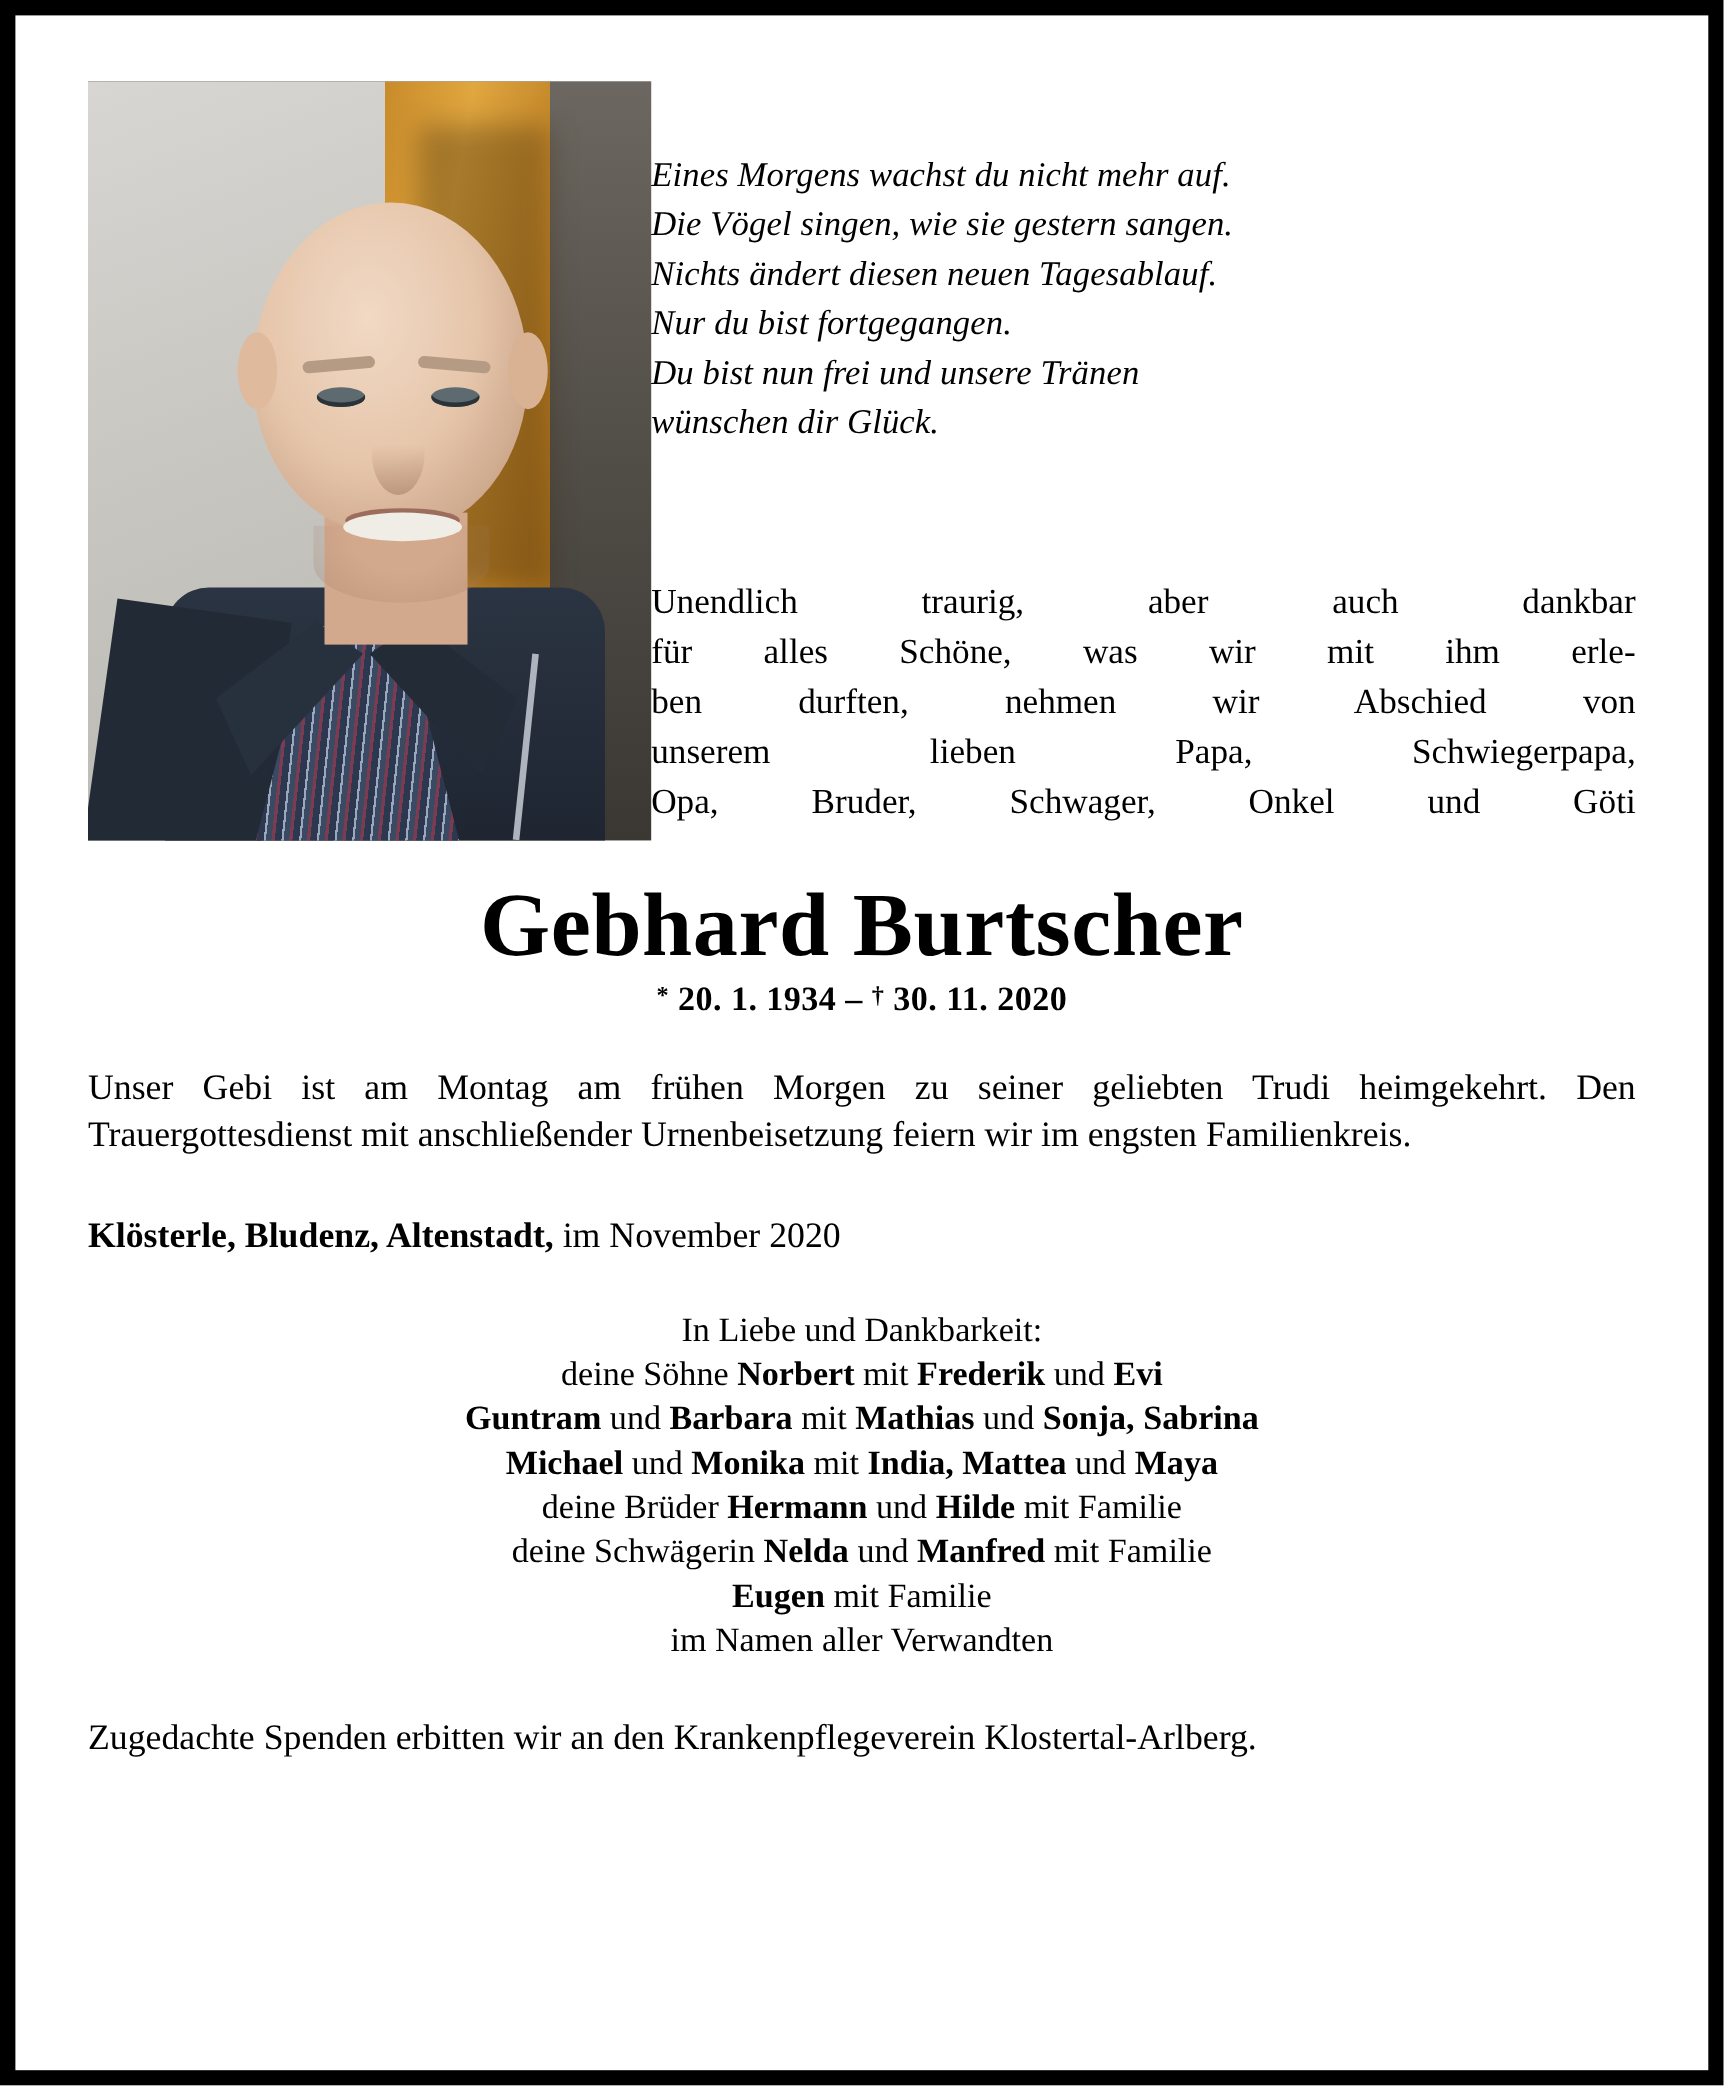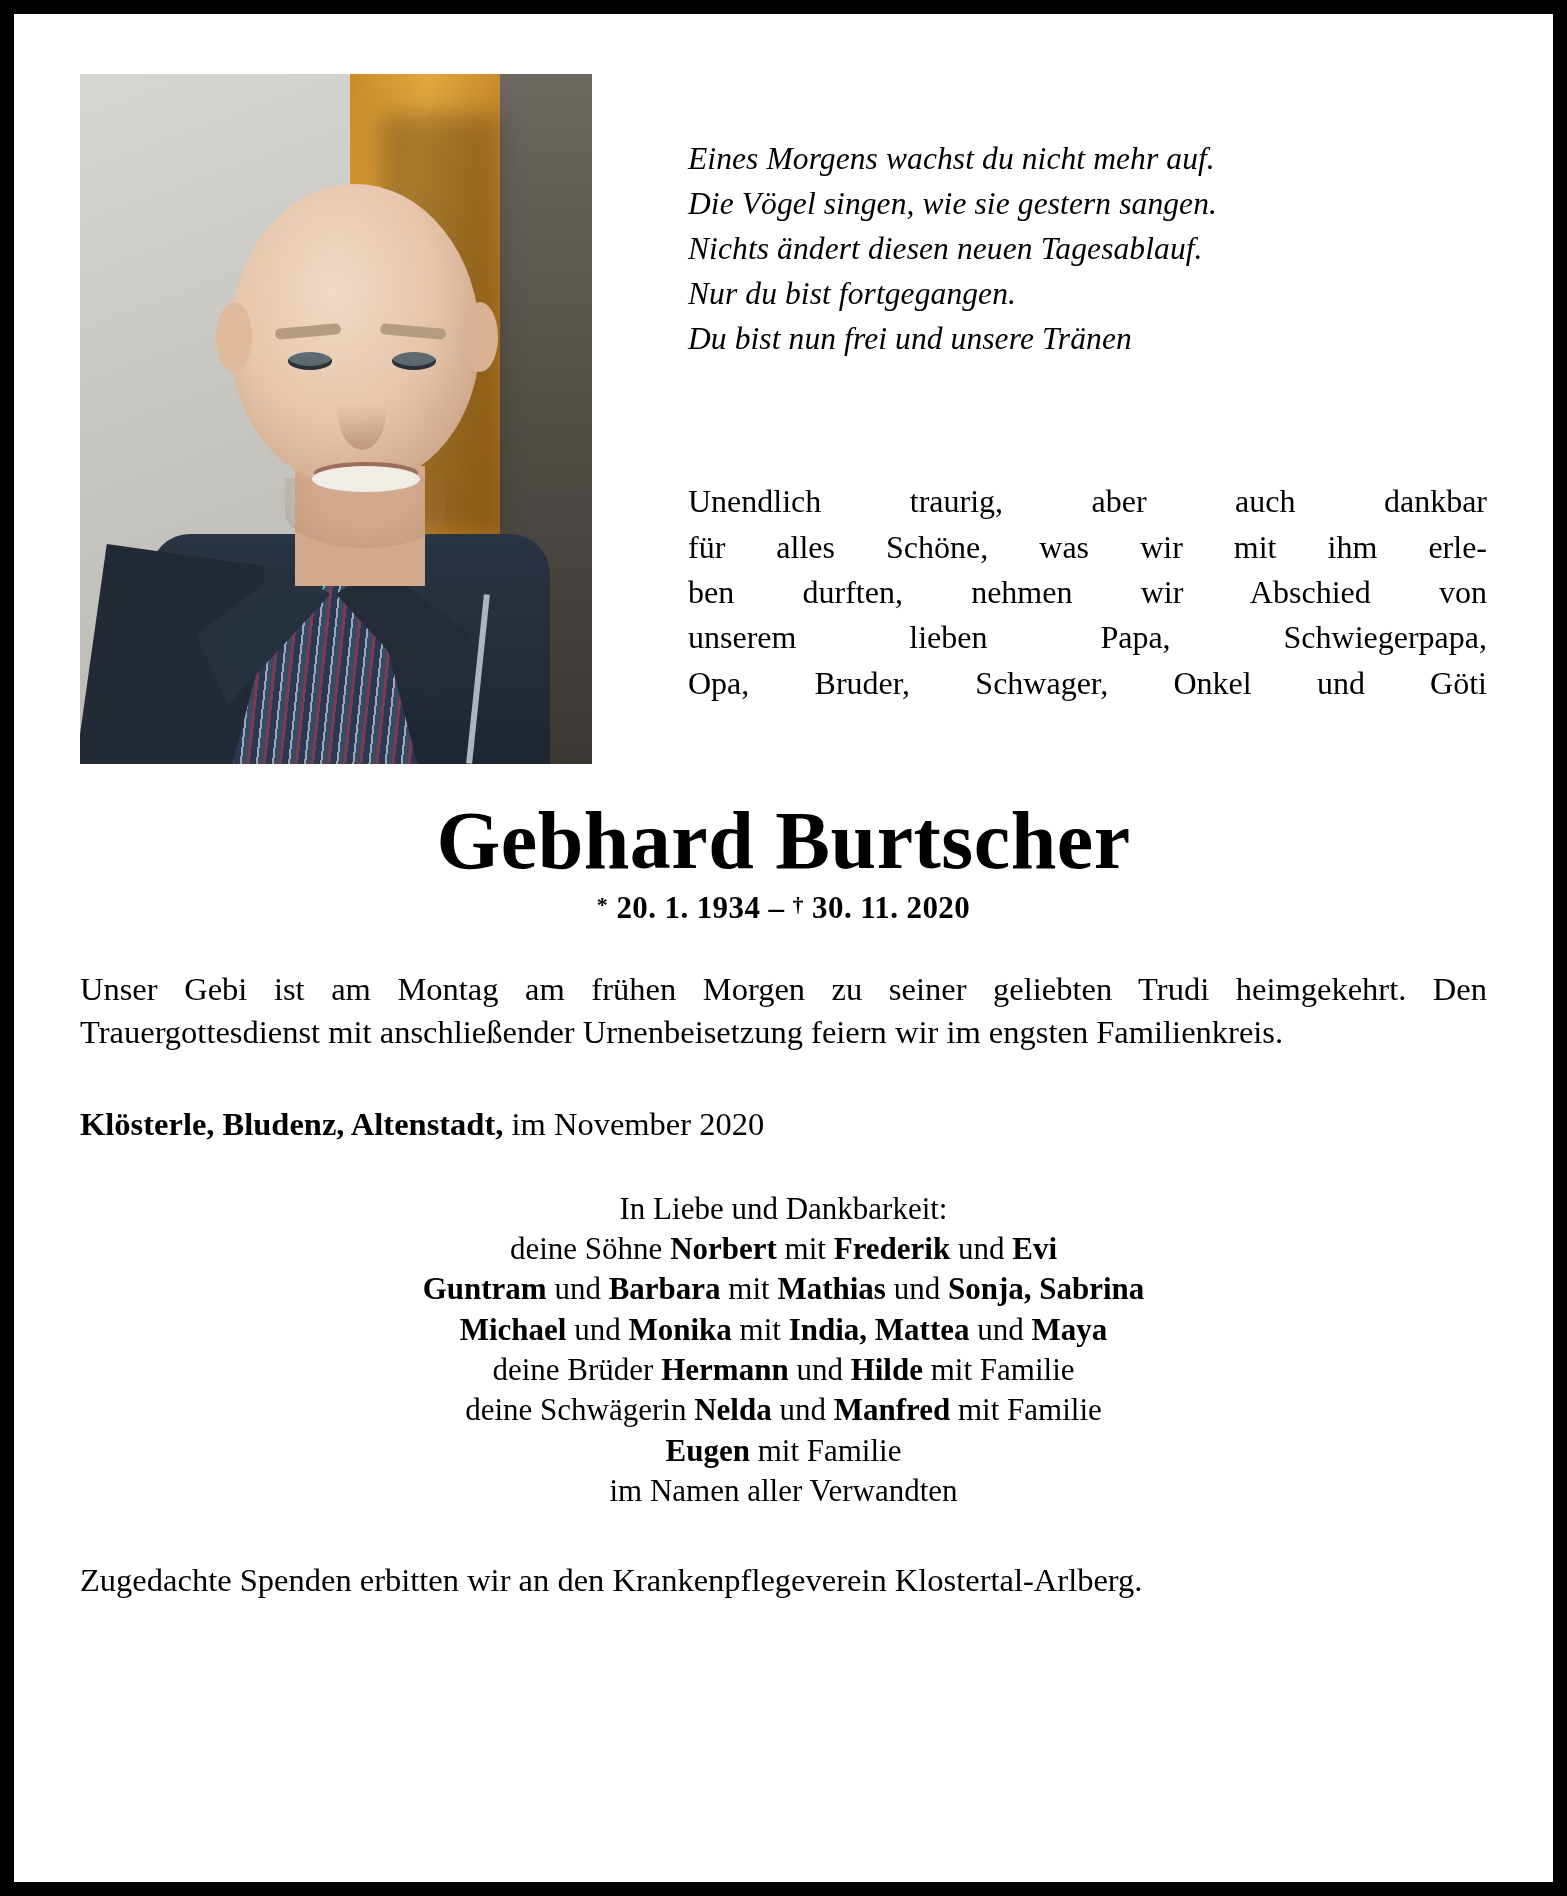--- a/index.html
+++ b/index.html
@@ -154,21 +154,20 @@
     background: #232b37; transform: rotate(-14deg);
     clip-path: polygon(0% 12%, 40% 0%, 100% 60%, 60% 100%);
   }
   .ph-zip {
     position: absolute; left: 395px; top: 520px; width: 6px; height: 170px;
     background: #aeb4bd; transform: rotate(6deg);
   }
 
   .top-right {
     flex: 1 1 auto;
-    padding-left: 96px;
     padding-top: 62px;
   }
   .poem {
     font-style: italic;
     font-size: 31.5px;
     line-height: 1.43;
     letter-spacing: 0.1px;
   }
   .poem div { white-space: nowrap; }
 
@@ -260,20 +259,21 @@
         </div>
       </div>
 
       <div class="top-right">
         <div class="poem">
           <div>Eines Morgens wachst du nicht mehr auf.</div>
           <div>Die Vögel singen, wie sie gestern sangen.</div>
           <div>Nichts ändert diesen neuen Tagesablauf.</div>
           <div>Nur du bist fortgegangen.</div>
           <div>Du bist nun frei und unsere Tränen</div>
+          <div>wünschen dir Glück.</div>
         </div>
         <div class="intro">
           <div>Unendlich traurig, aber auch dankbar</div>
           <div>für alles Schöne, was wir mit ihm erle-</div>
           <div>ben durften, nehmen wir Abschied von</div>
           <div>unserem lieben Papa, Schwiegerpapa,</div>
           <div>Opa, Bruder, Schwager, Onkel und Göti</div>
         </div>
       </div>
     </div>

